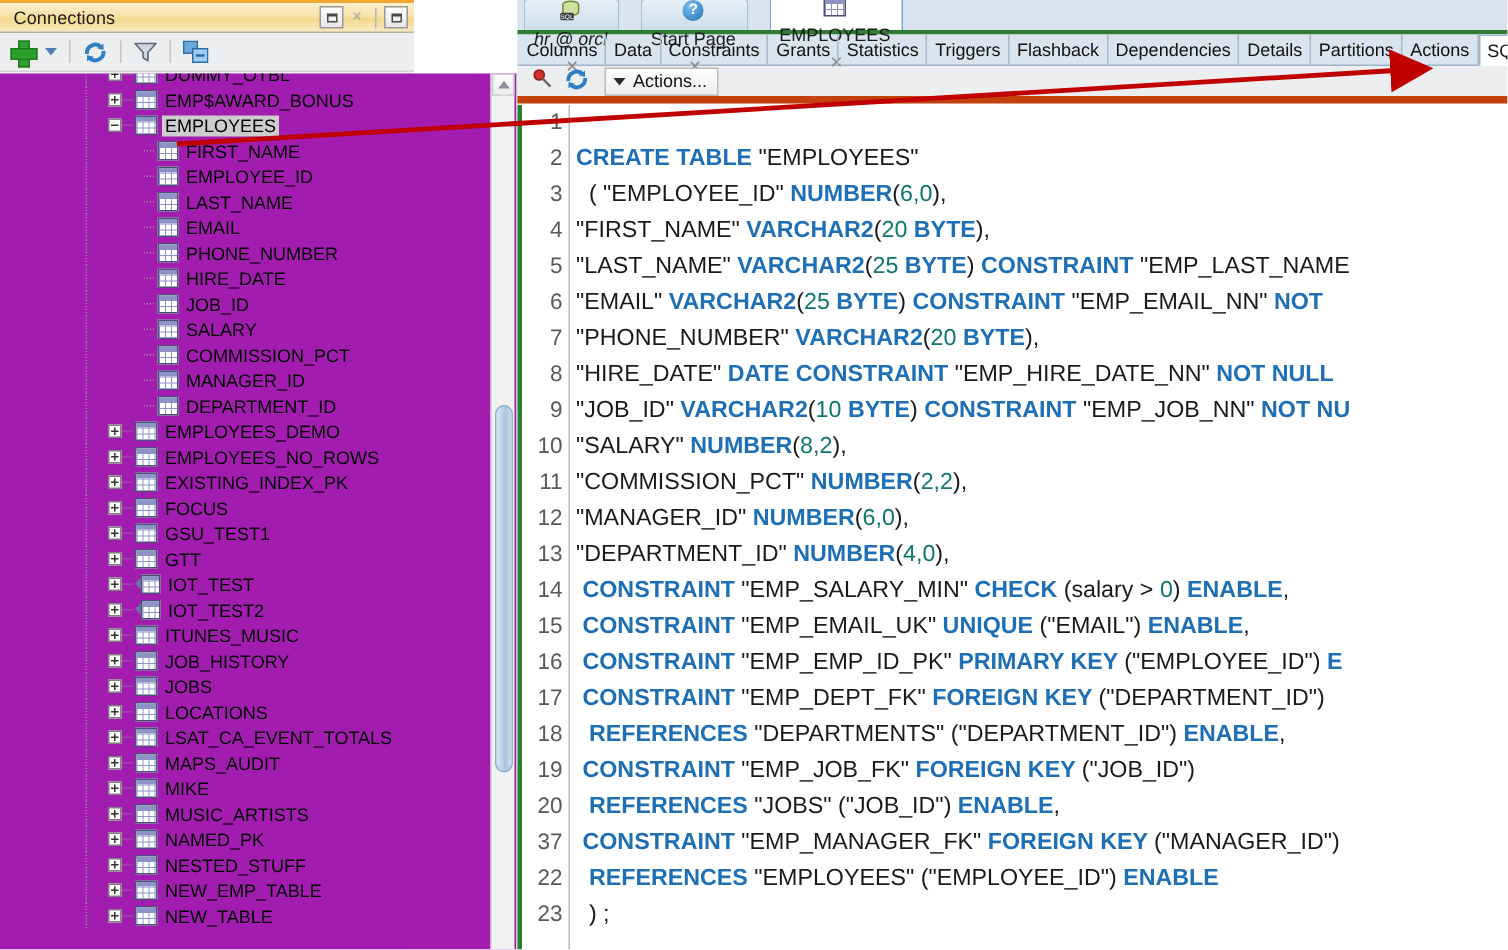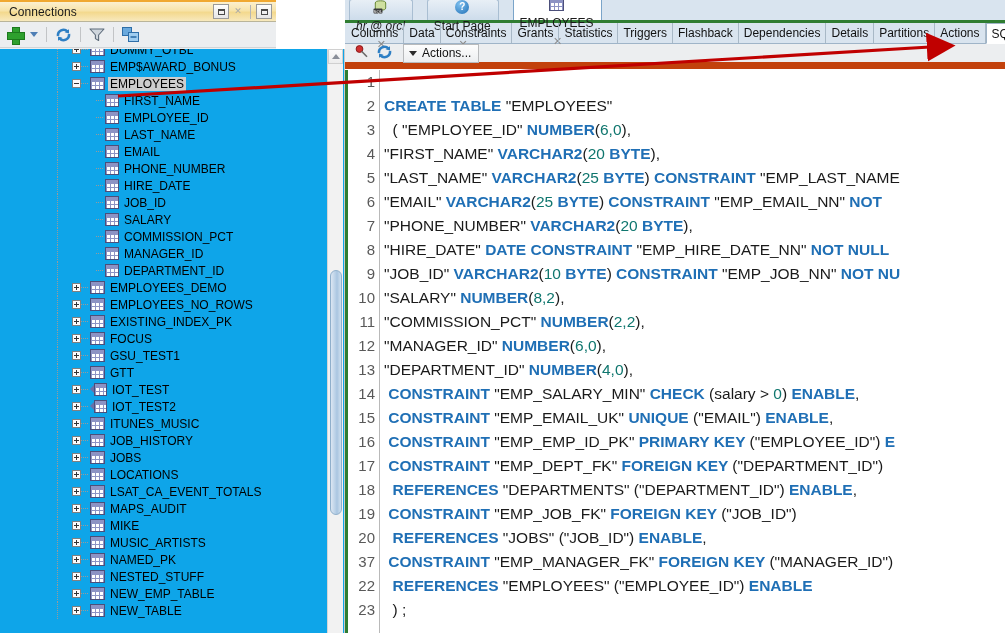--- a/index.html
+++ b/index.html
@@ -66,21 +66,21 @@
   .ico-refresh svg { display: block; }
   
   .ico-filter svg { display: block; }
   
   .ico-collapse svg { display: block; }
 
   
   #tree-wrap {
     position: absolute; left: 0; top: 49px;
     width: 345px; height: 584px;
-    background: #0ea5e9;
+    background: #a21caf;
     border-right: 1px solid #c8cacc;
     overflow: hidden;
   }
   #tree {
     position: absolute; left: 0; top: -8px;
     width: 322px;
   }
   .node {
     height: 17px; display: flex; align-items: center;
     white-space: nowrap; font-size: 12px; color: #000;
@@ -233,21 +233,21 @@
   }
   .stab.active {
     background: #fff;
     border: 1px solid #9fb4c8; border-bottom: 1px solid #fff;
     margin-bottom: -1px; border-right-color: #9fb4c8;
   }
 
   
   #edit-toolbar {
     height: 25px; background: #eceef0;
-    border-bottom: 7px solid #c2410c;
+    border-bottom: 5px solid #c2410c;
     display: flex; align-items: center; gap: 7px; padding-left: 9px;
   }
   .actions-btn {
     height: 19px; display: flex; align-items: center; gap: 5px;
     padding: 0 7px 0 5px;
     background: linear-gradient(to bottom,#fdfdfd,#eceef0);
     border: 1px solid #b8babc;
     font-size: 12px; color: #111;
     margin-left: 3px;
   }

